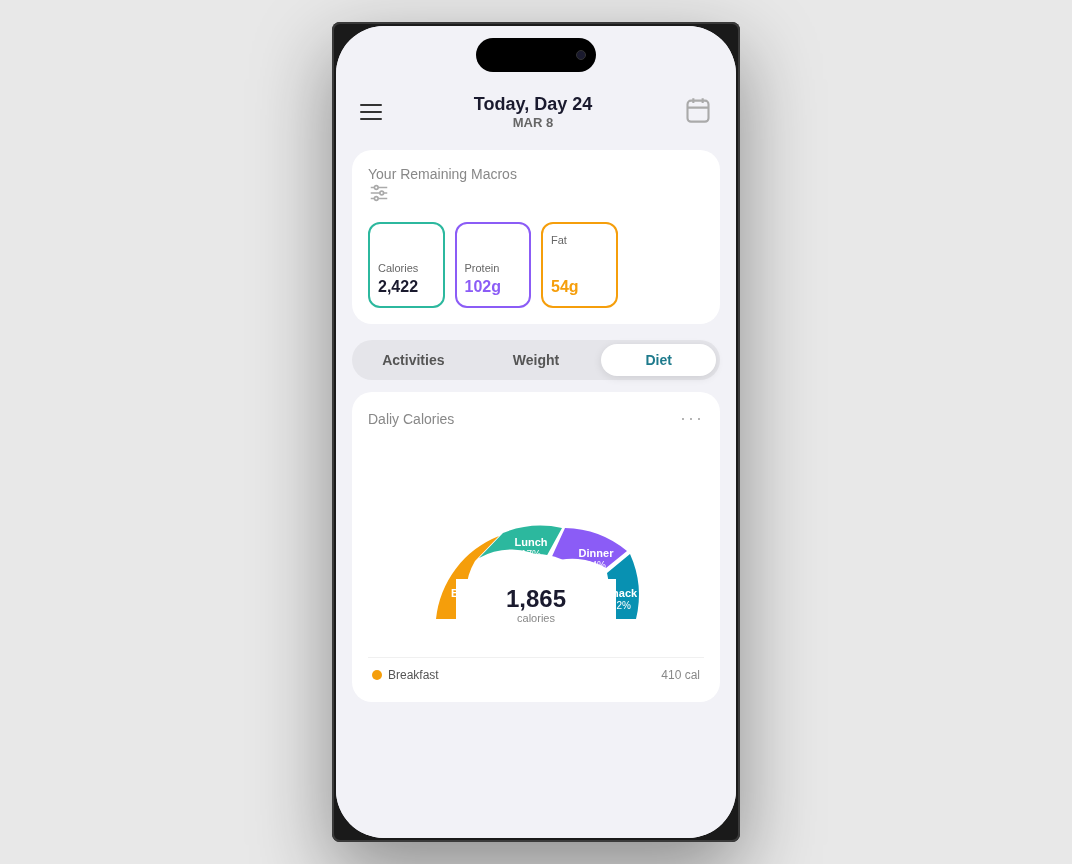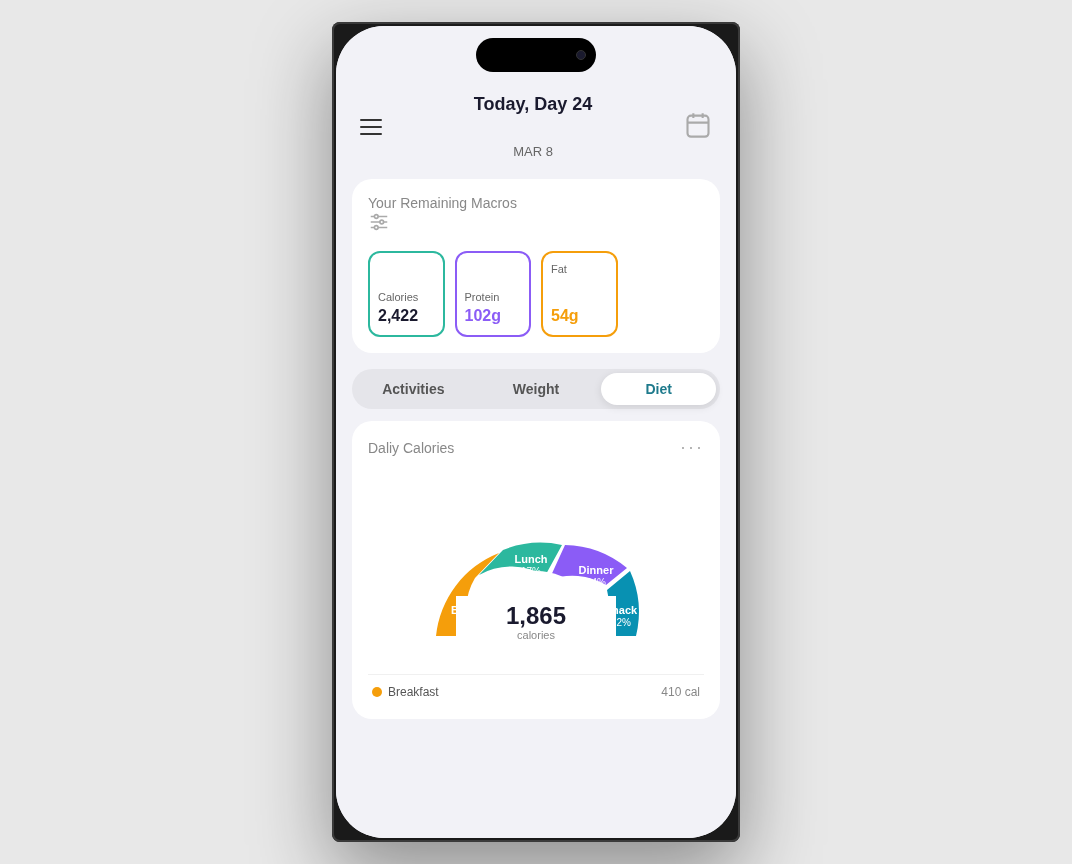--- a/index.html
+++ b/index.html
@@ -92,22 +92,21 @@
       text-align: center;
     }
     .header-title {
       font-size: 18px;
       font-weight: 700;
       color: #1a1a2e;
     }
     .header-subtitle {
       font-size: 13px;
       color: #666;
-      font-weight: 400;
-      margin-top: 29px;
+      font-weight: 700;
     }
     .calendar-icon {
       width: 28px;
       height: 28px;
       cursor: pointer;
     }
 
     
     .macros-card {
       margin: 8px 16px;
@@ -194,21 +193,21 @@
     .calories-card {
       margin: 0 16px 16px;
       background: #fff;
       border-radius: 20px;
       padding: 16px;
     }
     .calories-header {
       display: flex;
       justify-content: space-between;
       align-items: center;
-      margin-bottom: 8px;
+      margin-bottom: 20px;
     }
     .calories-title {
       font-size: 14px;
       color: #888;
     }
     .dots-menu {
       color: #aaa;
       cursor: pointer;
       font-size: 18px;
       letter-spacing: 2px;

